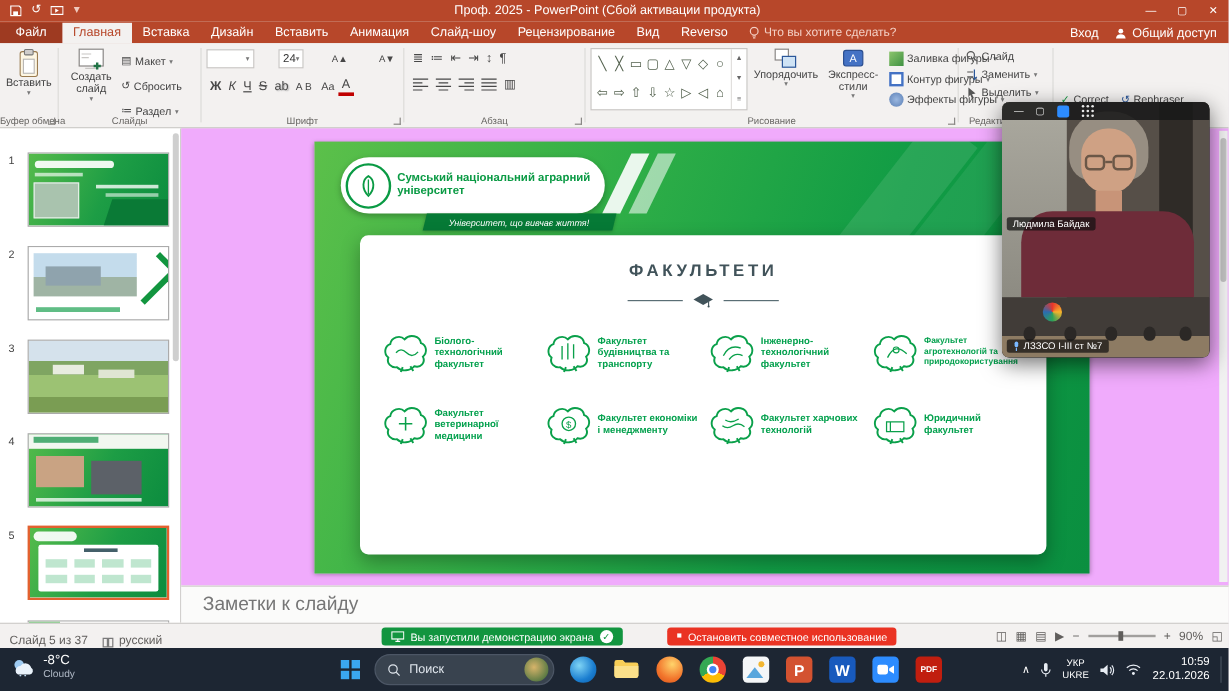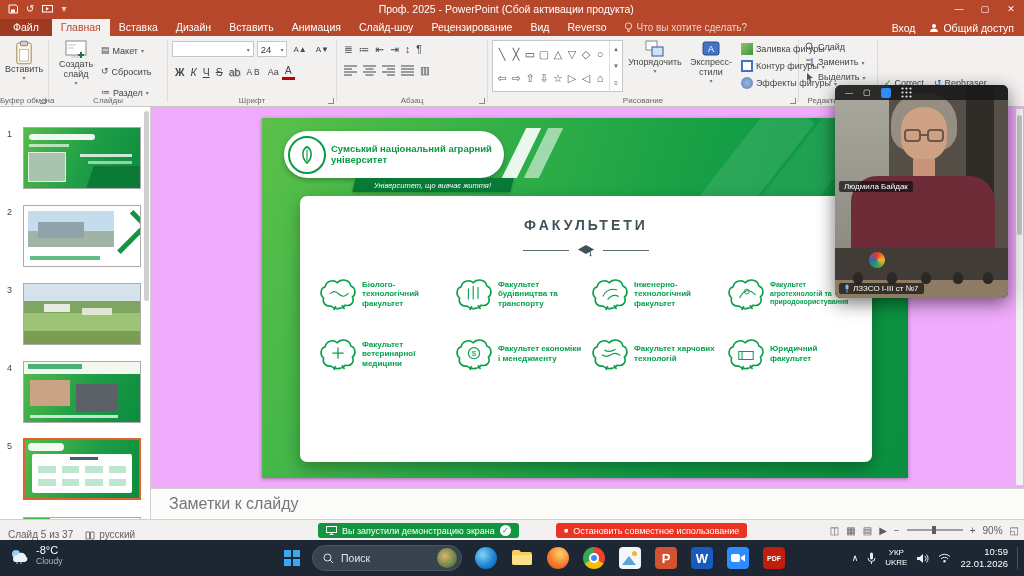--- a/index.html
+++ b/index.html
@@ -230,21 +230,21 @@
             <span>Раздел</span>
             <span class="caret">▾</span>
           </div>
         </div>
       </div>
       <div class="glabel">Слайды</div>
     </div>
     <div class="rsep"></div>
 
     <div class="rgroup" style="width:168px">
-      <div class="row" style="gap:3px; padding-top:2px;">
+      <div class="row" style="gap:20px; padding-top:2px;">
         <div class="combo" style="width:86px">
           <span></span>
           <span class="caret">▾</span>
         </div>
         <div class="combo" style="width:32px">
           <span>24</span>
           <span class="caret">▾</span>
         </div>
         <span class="g" style="font-size:8px">А▲</span>
         <span class="g" style="font-size:8px">А▼</span>

